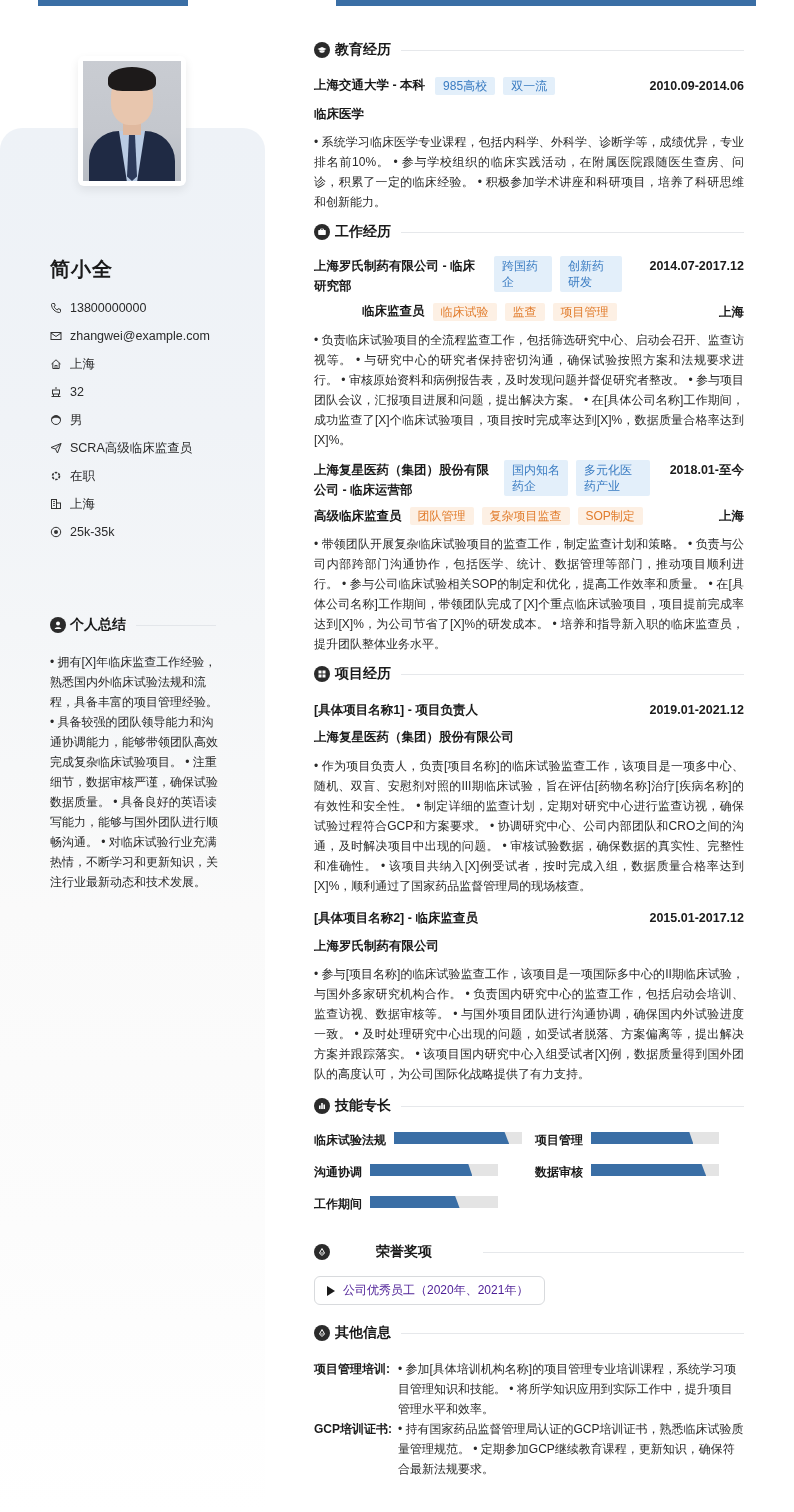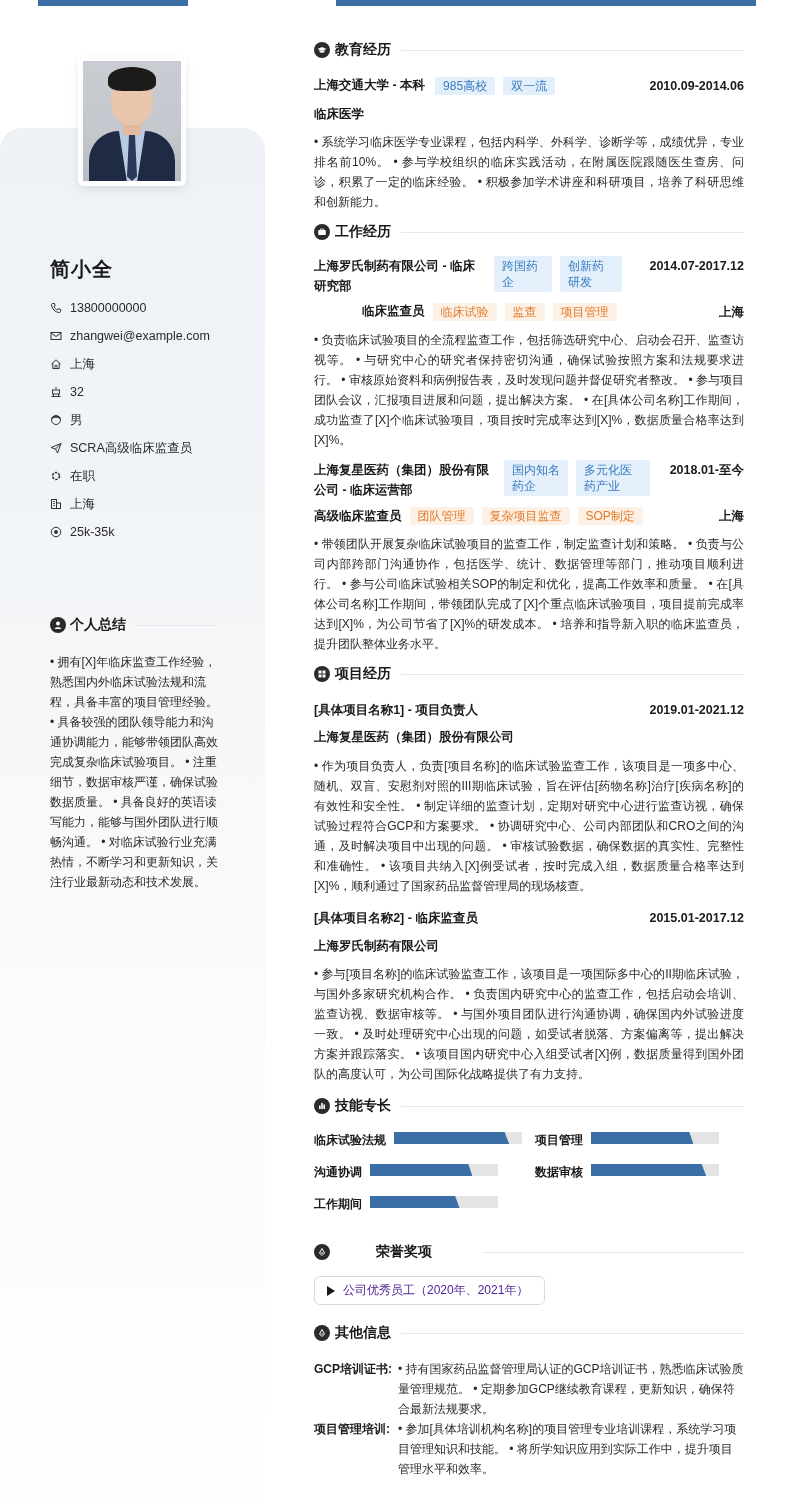--- a/index.html
+++ b/index.html
@@ -356,21 +356,21 @@
         <svg viewBox="0 0 10 10">
           <path d="M5 1.5 L7.5 6 L5 8.5 L2.5 6 Z" fill="none" stroke="#fff" stroke-width="1"></path>
           <path d="M3.5 6 L6.5 6" stroke="#fff" stroke-width="0.8"></path>
         </svg>
       </span>
     <span class="sec-title">其他信息</span>
     <span class="sec-line"></span>
   </div>
   <div style="margin-top:16px;">
     <div class="other-row">
+      <span class="other-label">项目管理培训:</span>
+      <span class="other-text">• 参加[具体培训机构名称]的项目管理专业培训课程，系统学习项目管理知识和技能。 • 将所学知识应用到实际工作中，提升项目管理水平和效率。</span>
+    </div>
+    <div class="other-row">
       <span class="other-label">GCP培训证书:</span>
       <span class="other-text">• 持有国家药品监督管理局认证的GCP培训证书，熟悉临床试验质量管理规范。 • 定期参加GCP继续教育课程，更新知识，确保符合最新法规要求。</span>
     </div>
-    <div class="other-row">
-      <span class="other-label">项目管理培训:</span>
-      <span class="other-text">• 参加[具体培训机构名称]的项目管理专业培训课程，系统学习项目管理知识和技能。 • 将所学知识应用到实际工作中，提升项目管理水平和效率。</span>
-    </div>
   </div>
 </div>
 
 </body></html>

